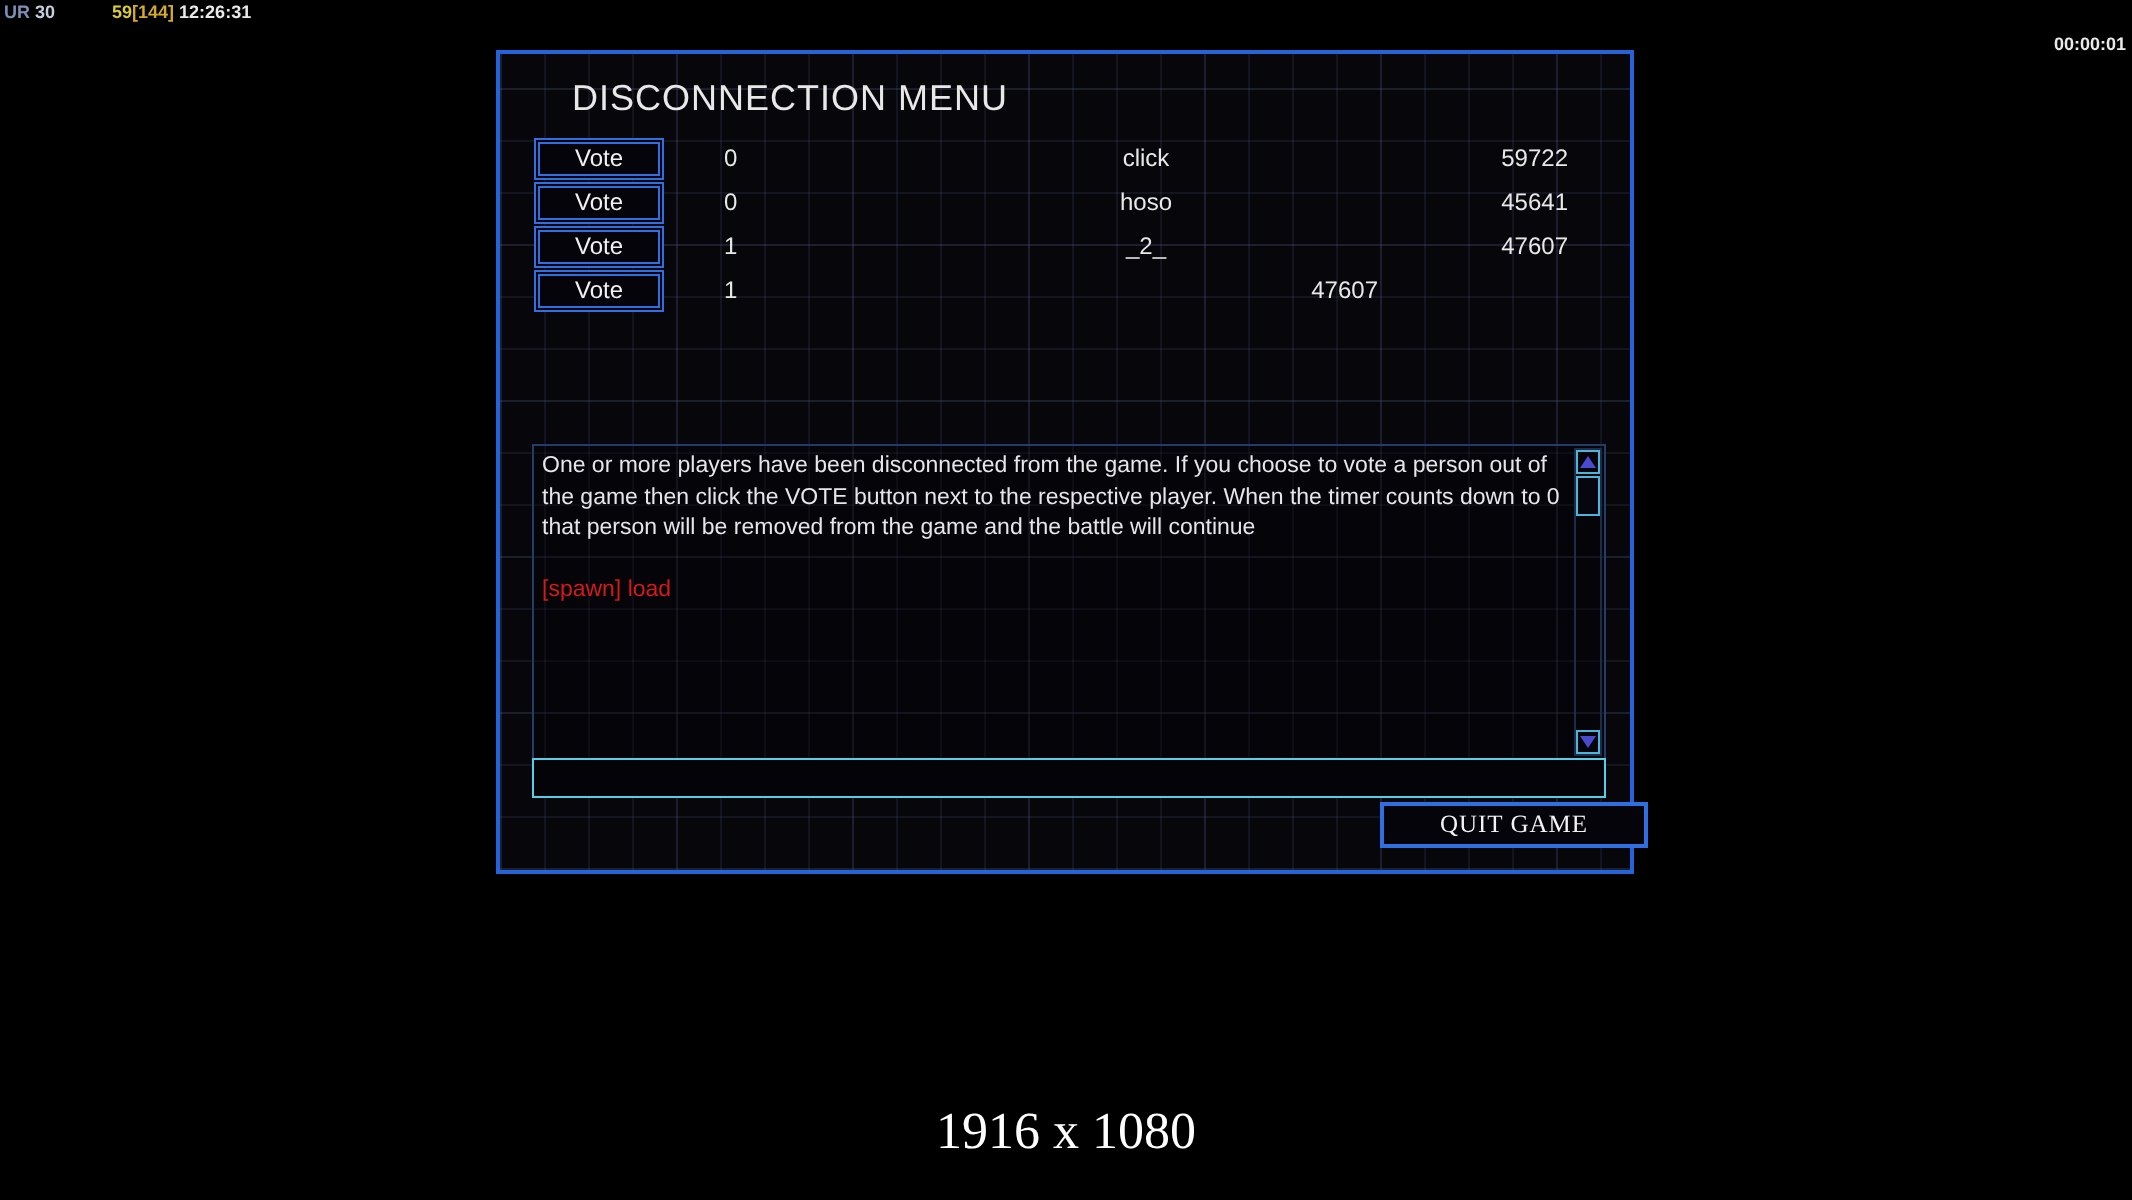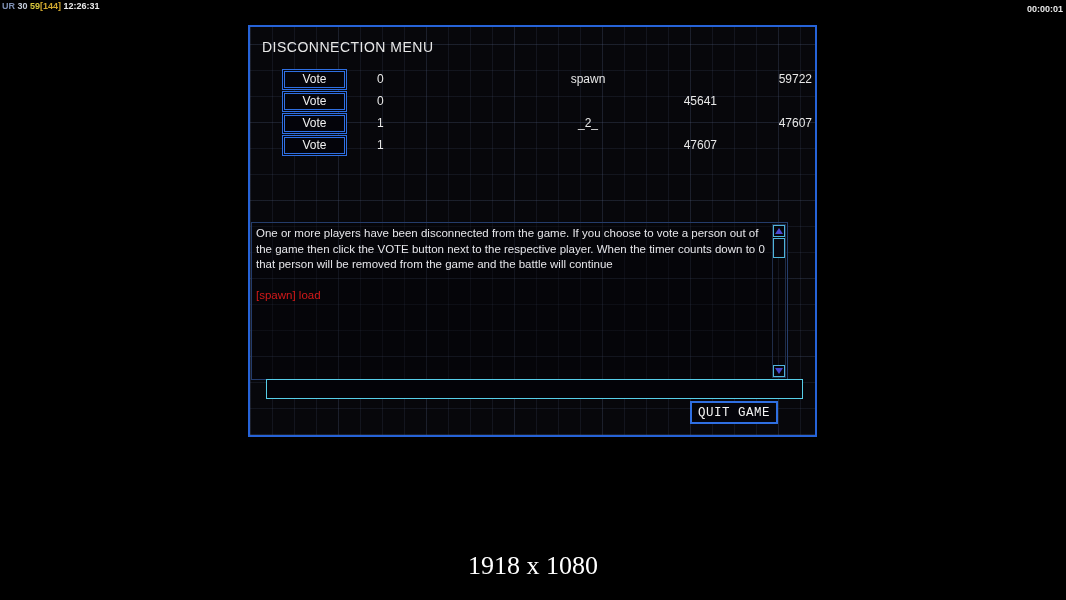--- a/index.html
+++ b/index.html
@@ -4,53 +4,53 @@
 <style>
   * { margin:0; padding:0; box-sizing:border-box; }
   html,body { width:1066px; height:600px; background:#000; overflow:hidden;
               font-family:"Liberation Sans", sans-serif; }
 
   
   .hud-left { position:absolute; left:2px; top:1px; font-size:9px; font-weight:bold;
               letter-spacing:0px; white-space:pre; }
   .seg-ur   { color:#7d8fb4; }
   .seg-num  { color:#c7cfdd; }
-  .seg-yel  { color:#d9c93c; }
+  .seg-yel  { color:#d9c93c;margin-left:26px; }
   .seg-brk  { color:#d3a92f; }
   .seg-time { color:#e9e9e9; }
-  .hud-right { position:absolute; right:3px; top:4px; font-size:9px; font-weight:bold;
+  .hud-right { position:absolute; right:3px; top:17px; font-size:9px; font-weight:bold;
                color:#e9e9e9; }
 
   
   .dialog {
     position:absolute; left:248px; top:25px; width:569px; height:412px;
     border:2px solid #2663d8; background-color:#07070b;
     background-image:
       repeating-linear-gradient(0deg,  rgba(82,96,132,0.16) 0 1px, transparent 1px 26px),
       repeating-linear-gradient(90deg, rgba(82,96,132,0.16) 0 1px, transparent 1px 22px),
       repeating-linear-gradient(0deg,  rgba(105,125,165,0.10) 0 1px, transparent 1px 78px),
       repeating-linear-gradient(90deg, rgba(105,125,165,0.10) 0 1px, transparent 1px 88px);
   }
-  .dlg-title { position:absolute; left:12px; top:12px; font-size:14px; color:#e8e8e8;
+  .dlg-title { position:absolute; left:36px; top:12px; font-size:18px; color:#e8e8e8;
                letter-spacing:0.5px; }
 
   
-  .rows { position:absolute; left:32px; top:41px; width:532px; }
+  .rows { position:absolute; left:17px; top:41px; width:532px; }
   .vrow { display:grid; grid-template-columns:65px 110px 1fr 95px; align-items:center;
           height:22px; }
   .vote-btn { width:65px; height:21px; background:#04040a; color:#f0f0f0; font-size:12px;
               border:1px solid #2f6fe2; box-shadow: inset 0 0 0 1px #04040a, inset 0 0 0 2px #2f6fe2;
               display:flex; align-items:center; justify-content:center;
               font-family:"Liberation Sans", sans-serif; cursor:pointer; }
   .vcount { color:#e8e8e8; font-size:12px; padding-left:30px; }
   .vname  { color:#e8e8e8; font-size:12px; text-align:center; }
-  .vscore { color:#e8e8e8; font-size:12px; text-align:right; padding-right:2px; }
+  .vscore { color:#e8e8e8; font-size:12px; text-align:right; padding-right:15px; }
 
   
-  .msgbox { position:absolute; left:1px; top:195px; width:537px; height:158px;
+  .msgbox { position:absolute; left:16px; top:195px; width:537px; height:158px;
             border:1px solid #243c6a; background:rgba(2,2,6,0.35); }
   .msg-text { position:absolute; left:4px; top:3px; right:20px; font-size:11.5px;
               line-height:15.7px; color:#e6e6ea; }
   .msg-red  { position:absolute; left:4px; top:66px; font-size:11.5px; color:#d41a1a; }
 
   
   .sbar { position:absolute; top:1px; bottom:1px; right:1px; width:14px;
           border:1px solid #1f2c48; }
   .sbtn { position:absolute; left:0; width:12px; height:12px; border:1px solid #4fb4da;
           background:#05050c; display:flex; align-items:center; justify-content:center;
@@ -64,50 +64,51 @@
   .sthumb { position:absolute; left:0; top:13px; width:12px; height:20px;
             border:1px solid #4fb4da; background:#06060f; cursor:grab; }
 
   
   .chat-input { position:absolute; left:16px; top:352px; width:537px; height:20px;
                 border:1px solid #57cee8; background:#030308; color:#e8e8e8;
                 font-size:12px; padding:0 4px; outline:none;
                 font-family:"Liberation Sans", sans-serif; }
 
   
-  .quit-btn { position:absolute; left:440px; top:374px; width:88px; height:23px;
+  .quit-btn { position:absolute; left:440px; top:374px; width:134px; height:23px;
               border:2px solid #2f6fe2; background:#04040a; color:#f2f2f2;
               font-size:12.5px; display:flex; align-items:center; justify-content:center;
               letter-spacing:0.5px; cursor:pointer;
-              font-family:Liberation Mono, monospace; }
+              font-family:Liberation Serif, serif; }
 
   
   .res-label { position:absolute; left:0; right:0; top:551px; text-align:center;
                font-family:"Liberation Serif", serif; font-size:26px; color:#fff; }
 </style>
 </head>
 <body>
 
 <div class="hud-left"><span class="seg-ur">UR </span><span class="seg-num">30 </span><span class="seg-yel">59</span><span class="seg-brk">[144] </span><span class="seg-time">12:26:31</span></div>
 <div class="hud-right">00:00:01</div>
 
 <div class="dialog">
 
   <div class="dlg-title">DISCONNECTION MENU</div>
 
   <div class="rows">
     <div class="vrow">
       <button class="vote-btn">Vote</button>
       <div class="vcount">0</div>
-      <div class="vname">spawn</div>
+      <div class="vname">click</div>
       <div class="vscore">59722</div>
     </div>
     <div class="vrow">
       <button class="vote-btn">Vote</button>
       <div class="vcount">0</div>
+      <div class="vname">hoso</div>
       <div class="vscore">45641</div>
     </div>
     <div class="vrow">
       <button class="vote-btn">Vote</button>
       <div class="vcount">1</div>
       <div class="vname">_2_</div>
       <div class="vscore">47607</div>
     </div>
     <div class="vrow">
       <button class="vote-btn">Vote</button>
@@ -128,13 +129,13 @@
         <span class="tri-down"></span>
       </div>
     </div>
   </div>
 
   <input class="chat-input" type="text" value="" style="">
 
   <button class="quit-btn">QUIT GAME</button>
 </div>
 
-<div class="res-label">1918 x 1080</div>
+<div class="res-label">1916 x 1080</div>
 
 </body></html>

